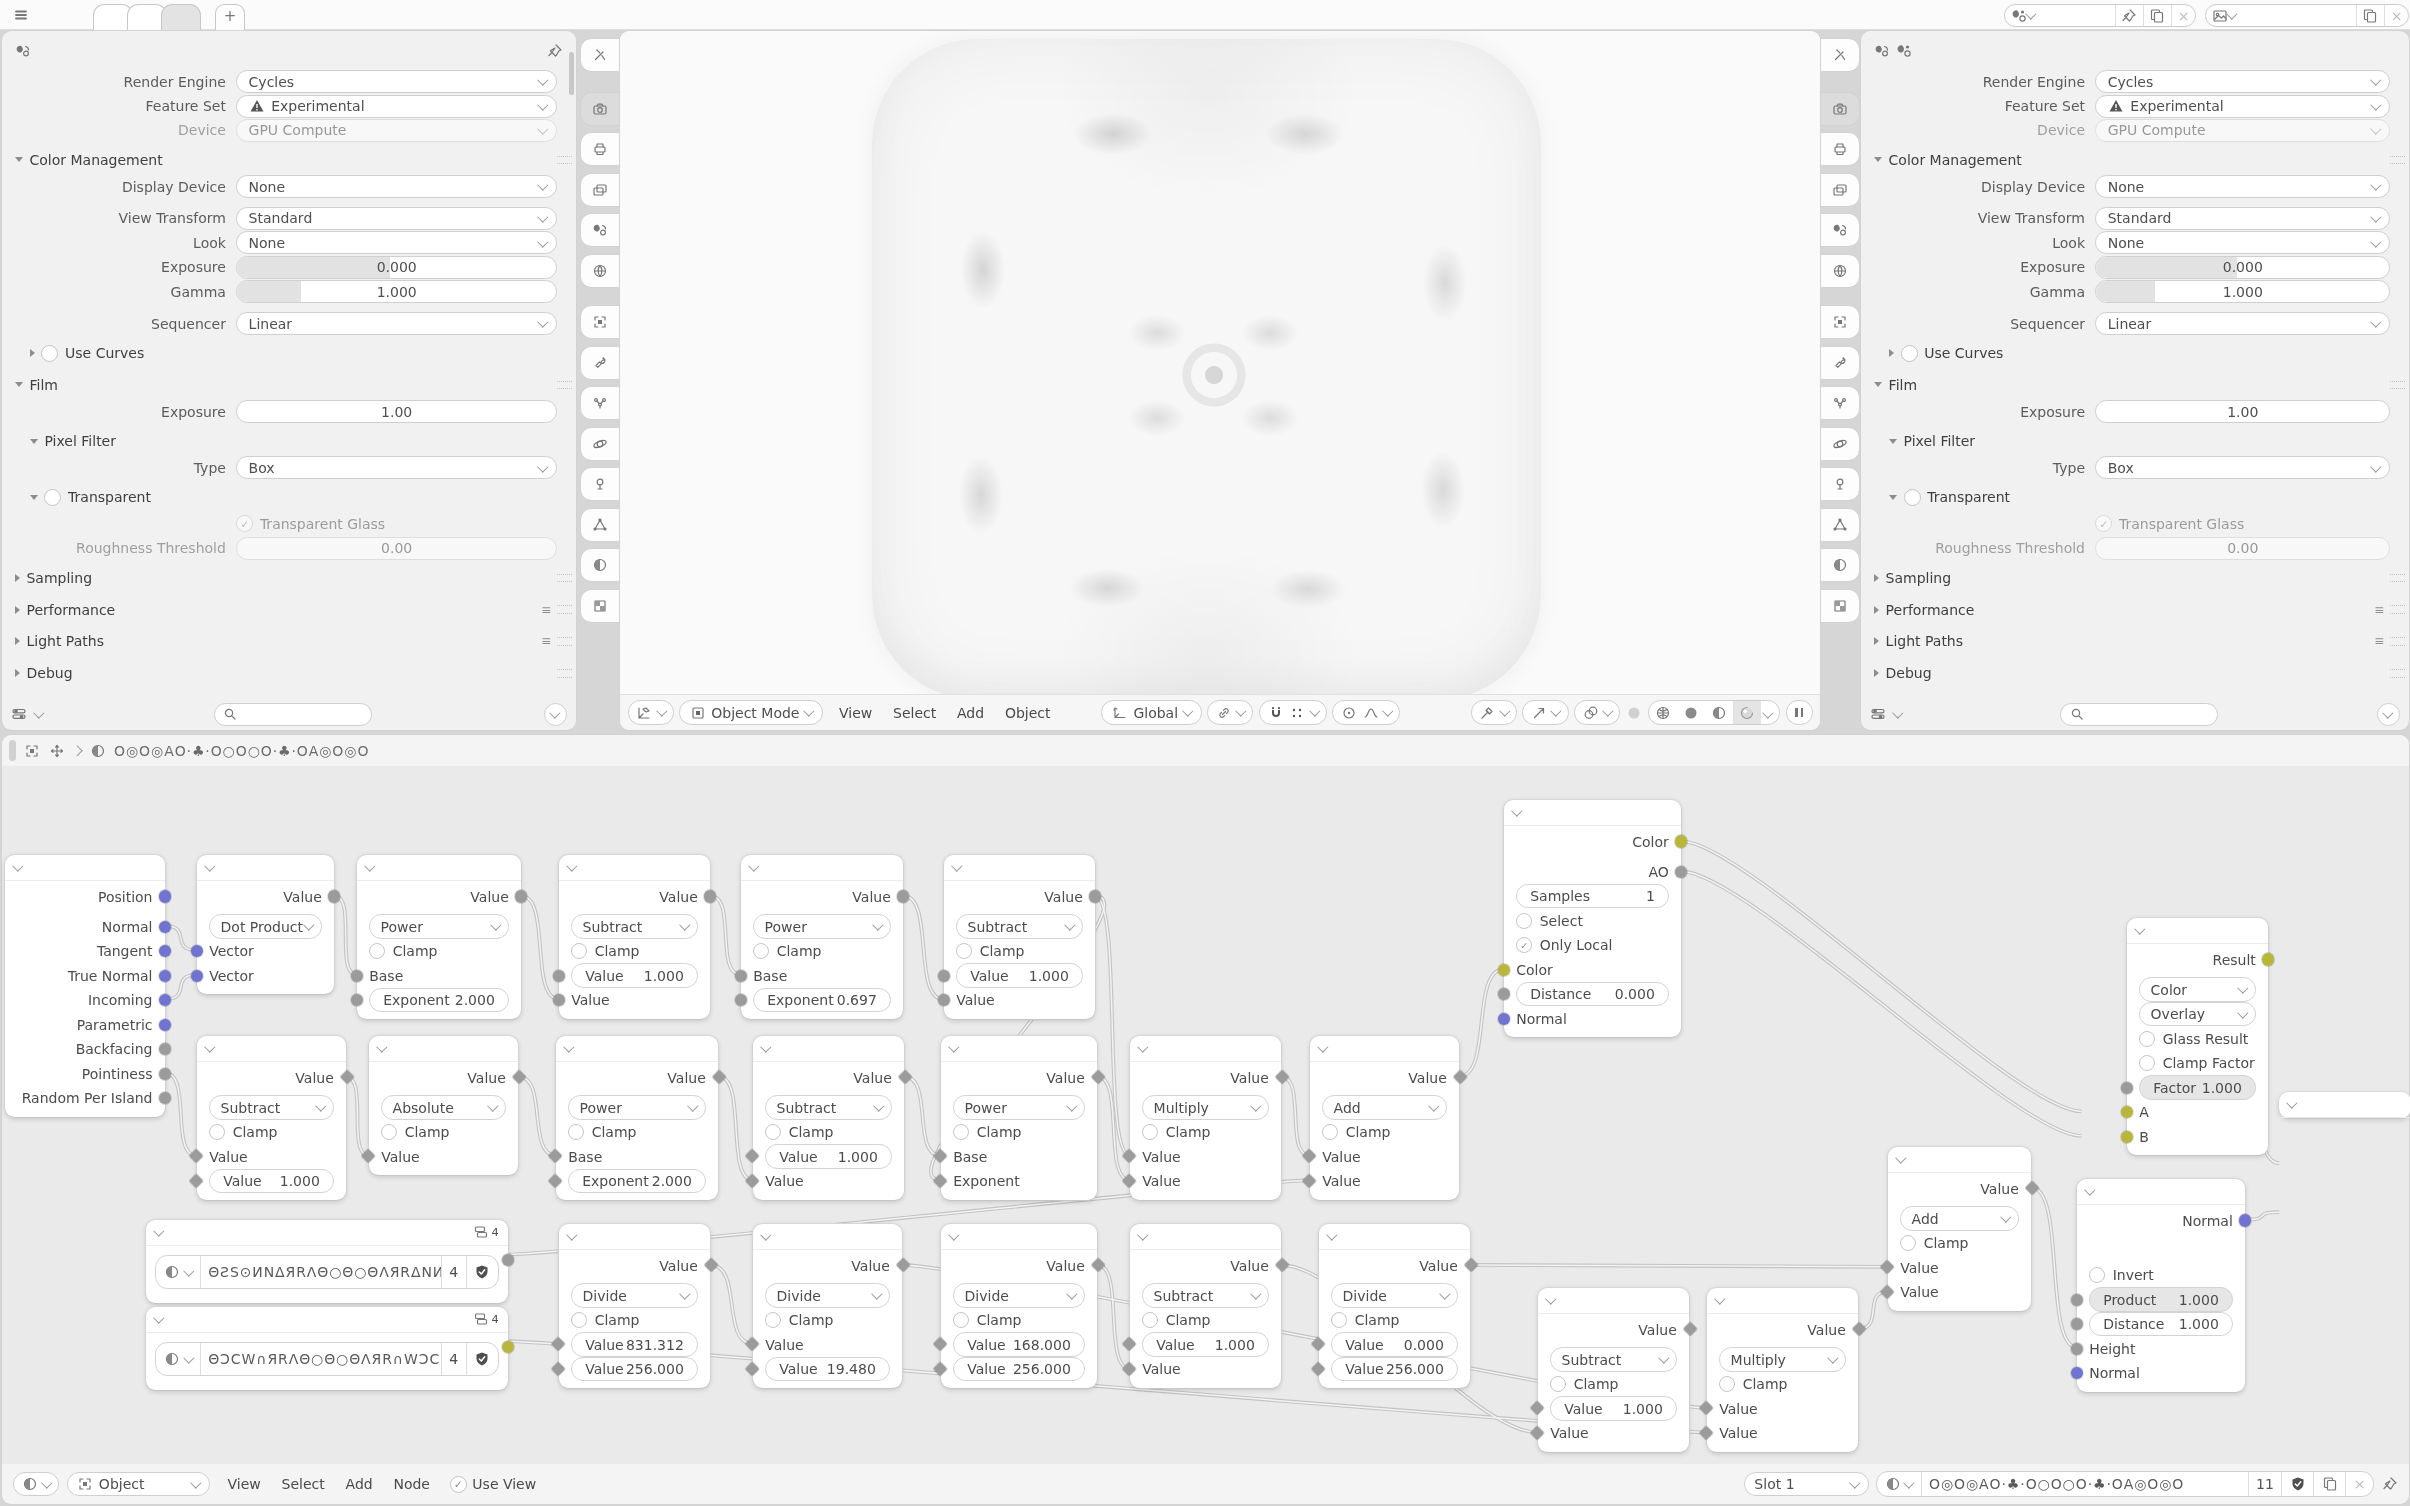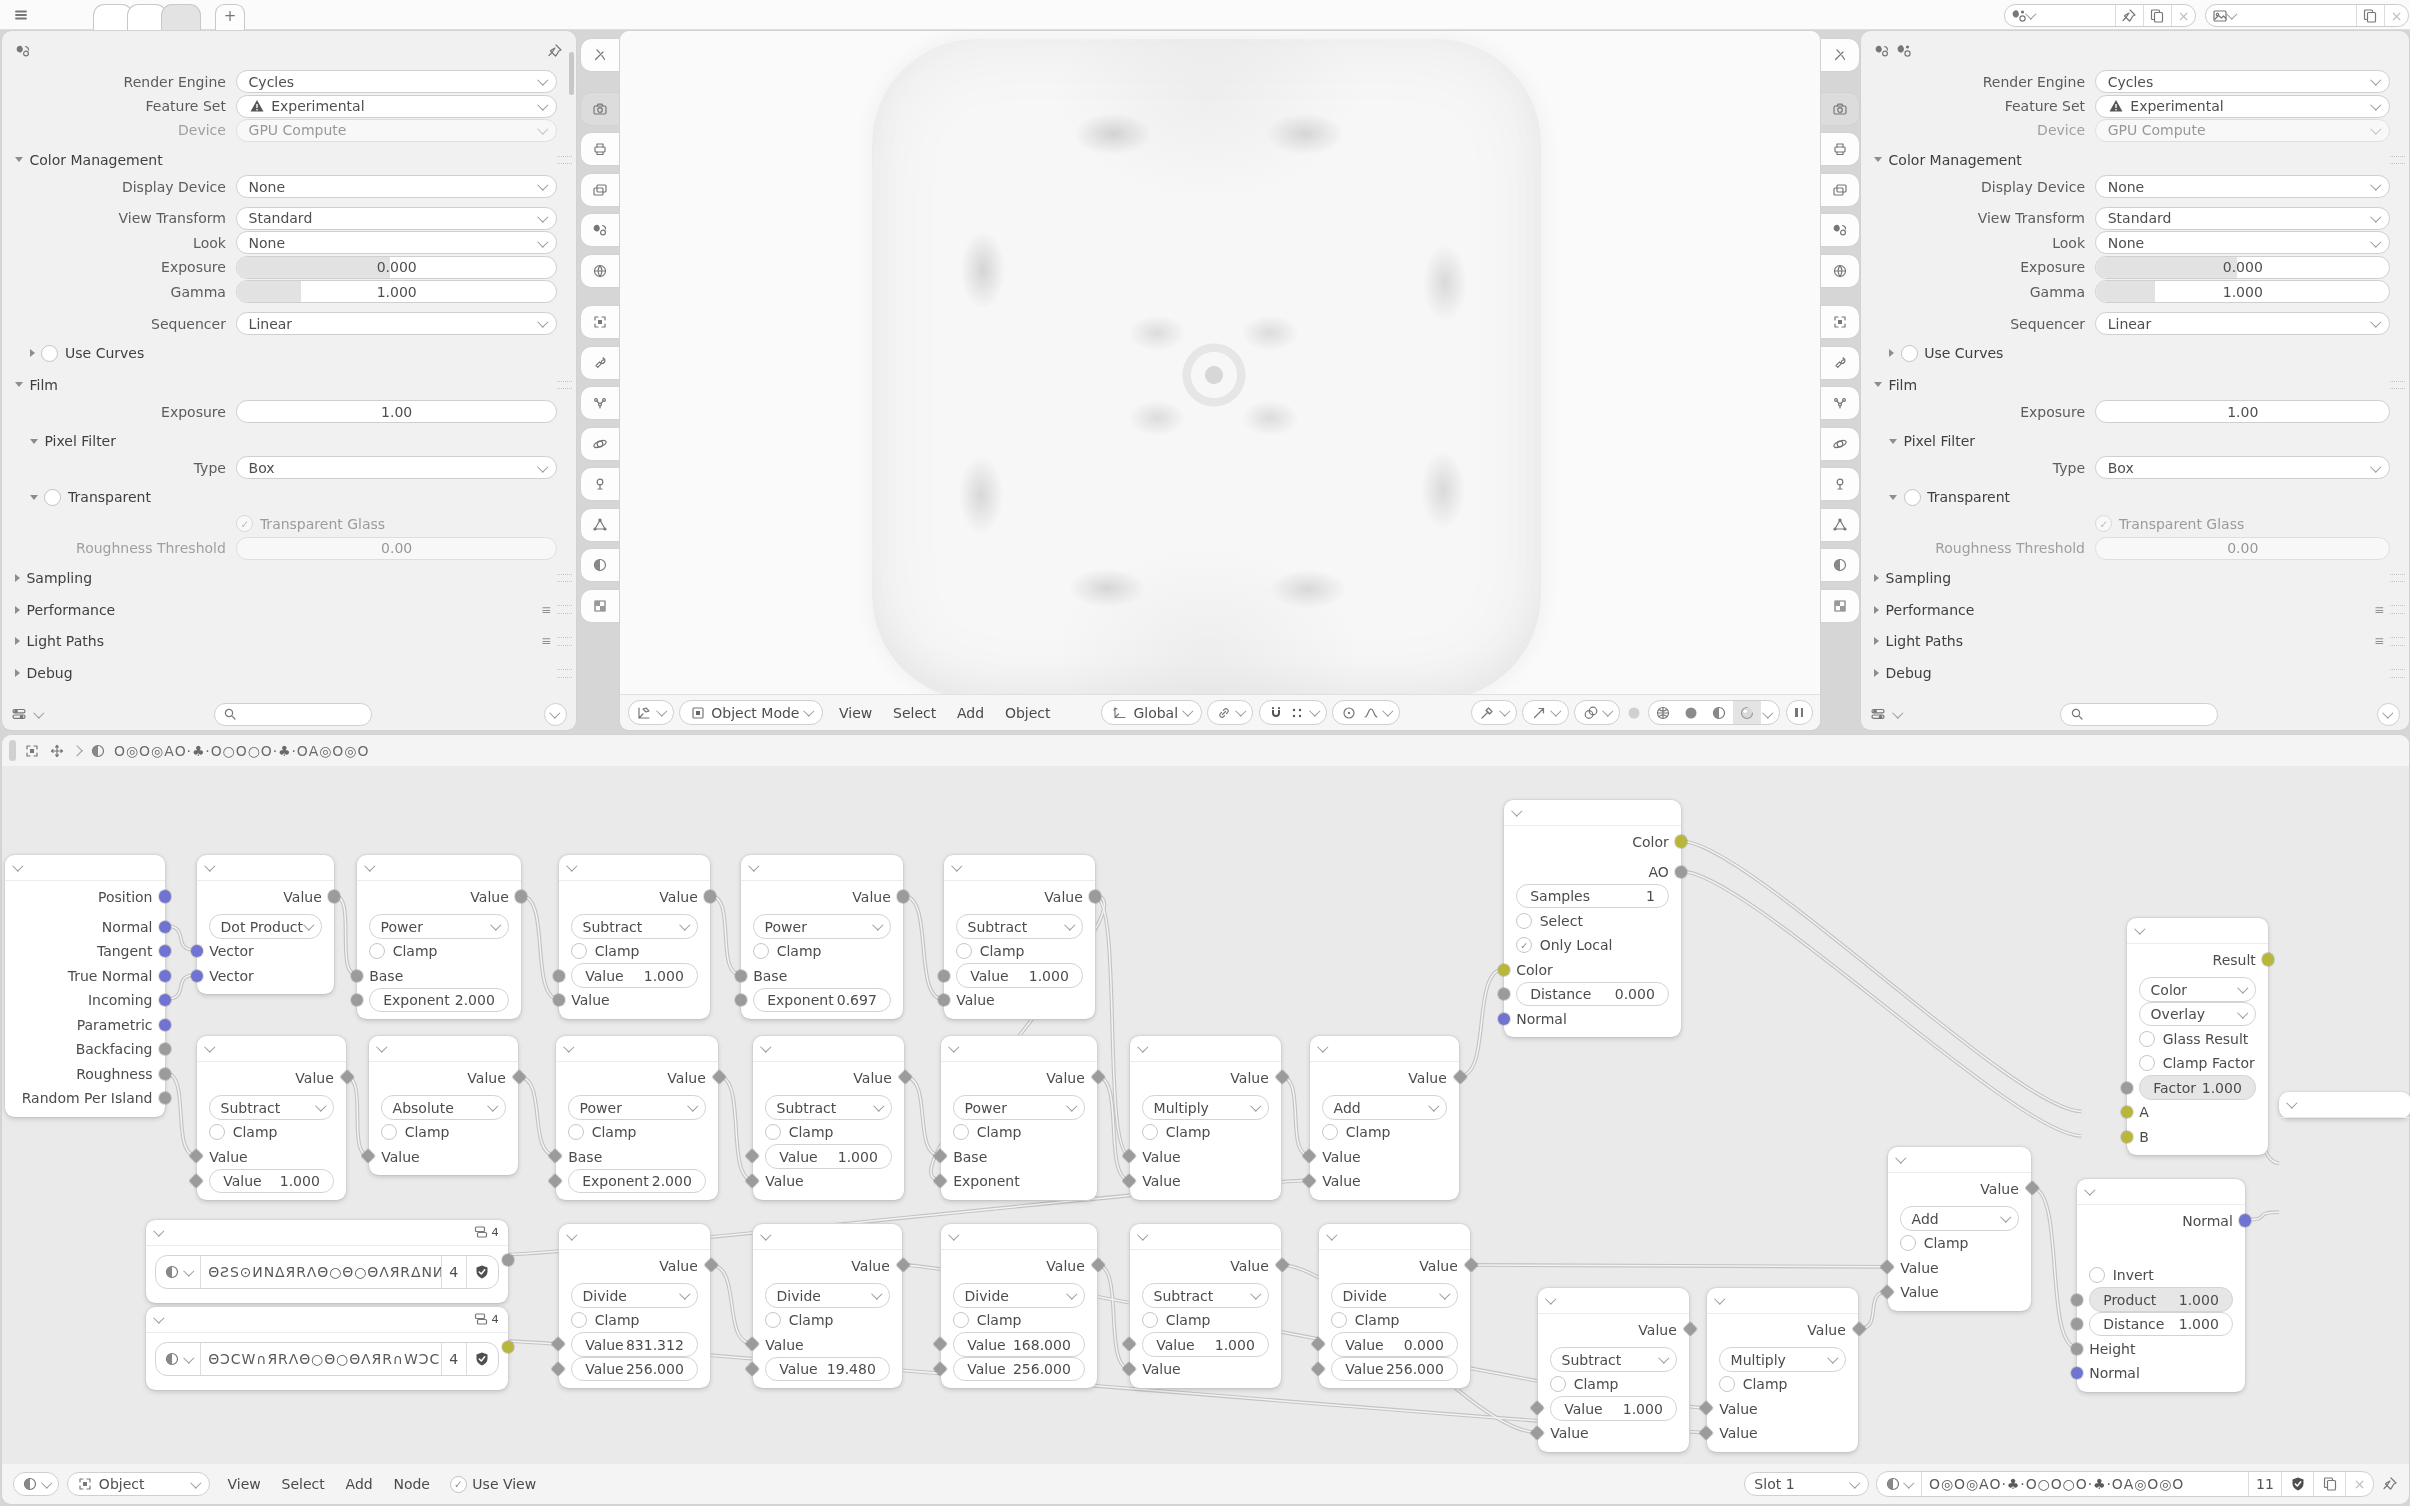--- a/index.html
+++ b/index.html
@@ -1212,21 +1212,21 @@
         </div>
         <div class="nitem out">
           <span>Parametric</span>
           <span class="sock R" style="background: rgb(113, 115, 209);"></span>
         </div>
         <div class="nitem out">
           <span>Backfacing</span>
           <span class="sock R" style="background: rgb(155, 155, 155);"></span>
         </div>
         <div class="nitem out">
-          <span>Roughness</span>
+          <span>Pointiness</span>
           <span class="sock R" style="background: rgb(155, 155, 155);"></span>
         </div>
         <div class="nitem out">
           <span>Random Per Island</span>
           <span class="sock R" style="background: rgb(155, 155, 155);"></span>
         </div>
       </div>
     </div>
     <div class="node" style="left: 197px; top: 855px; width: 137px;">
       <div class="nhead">

